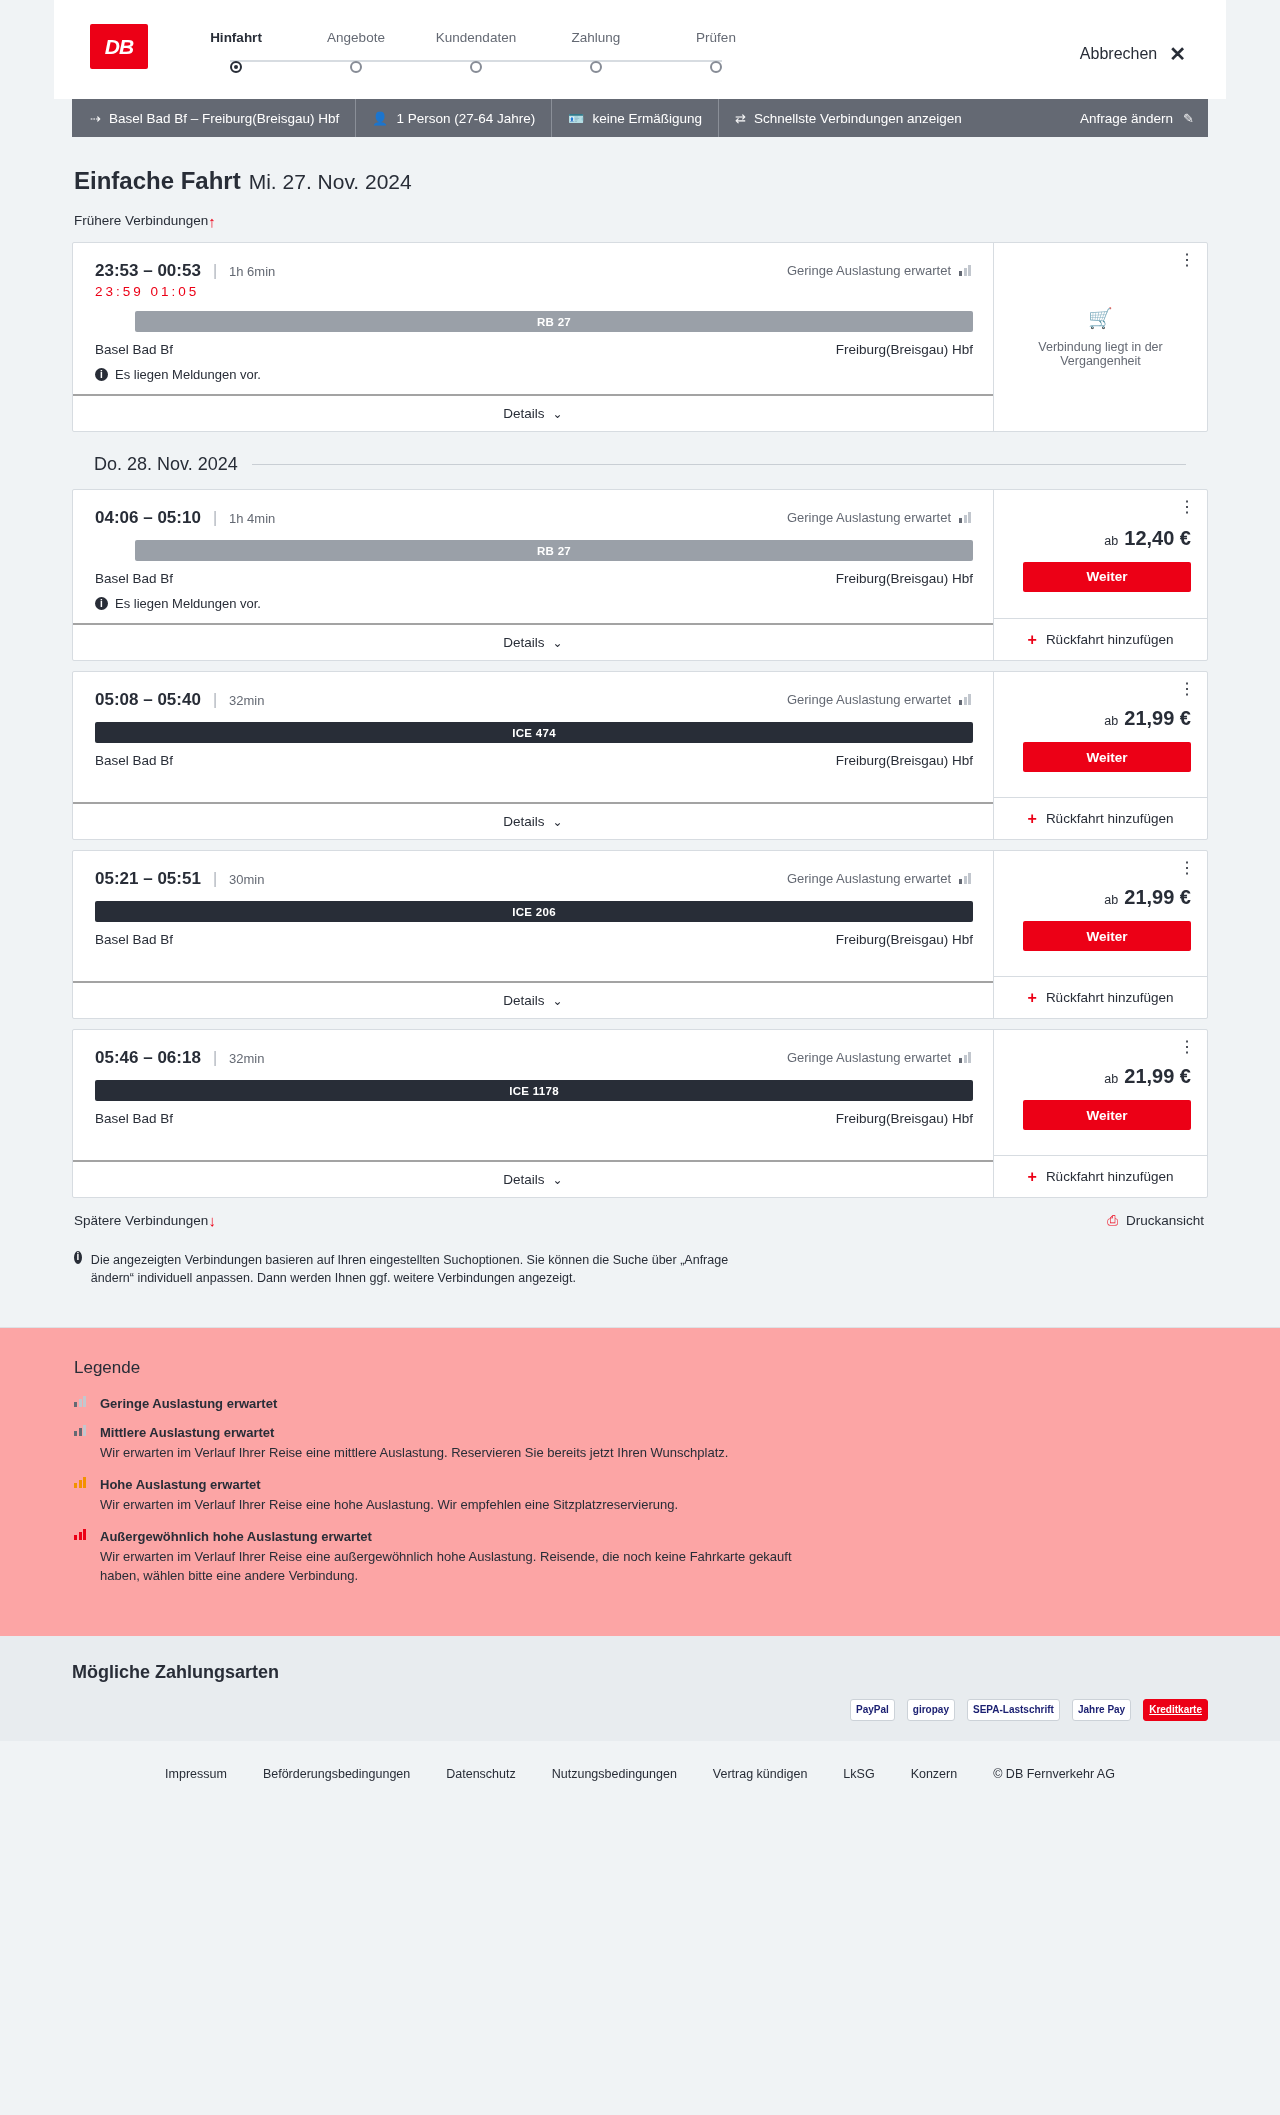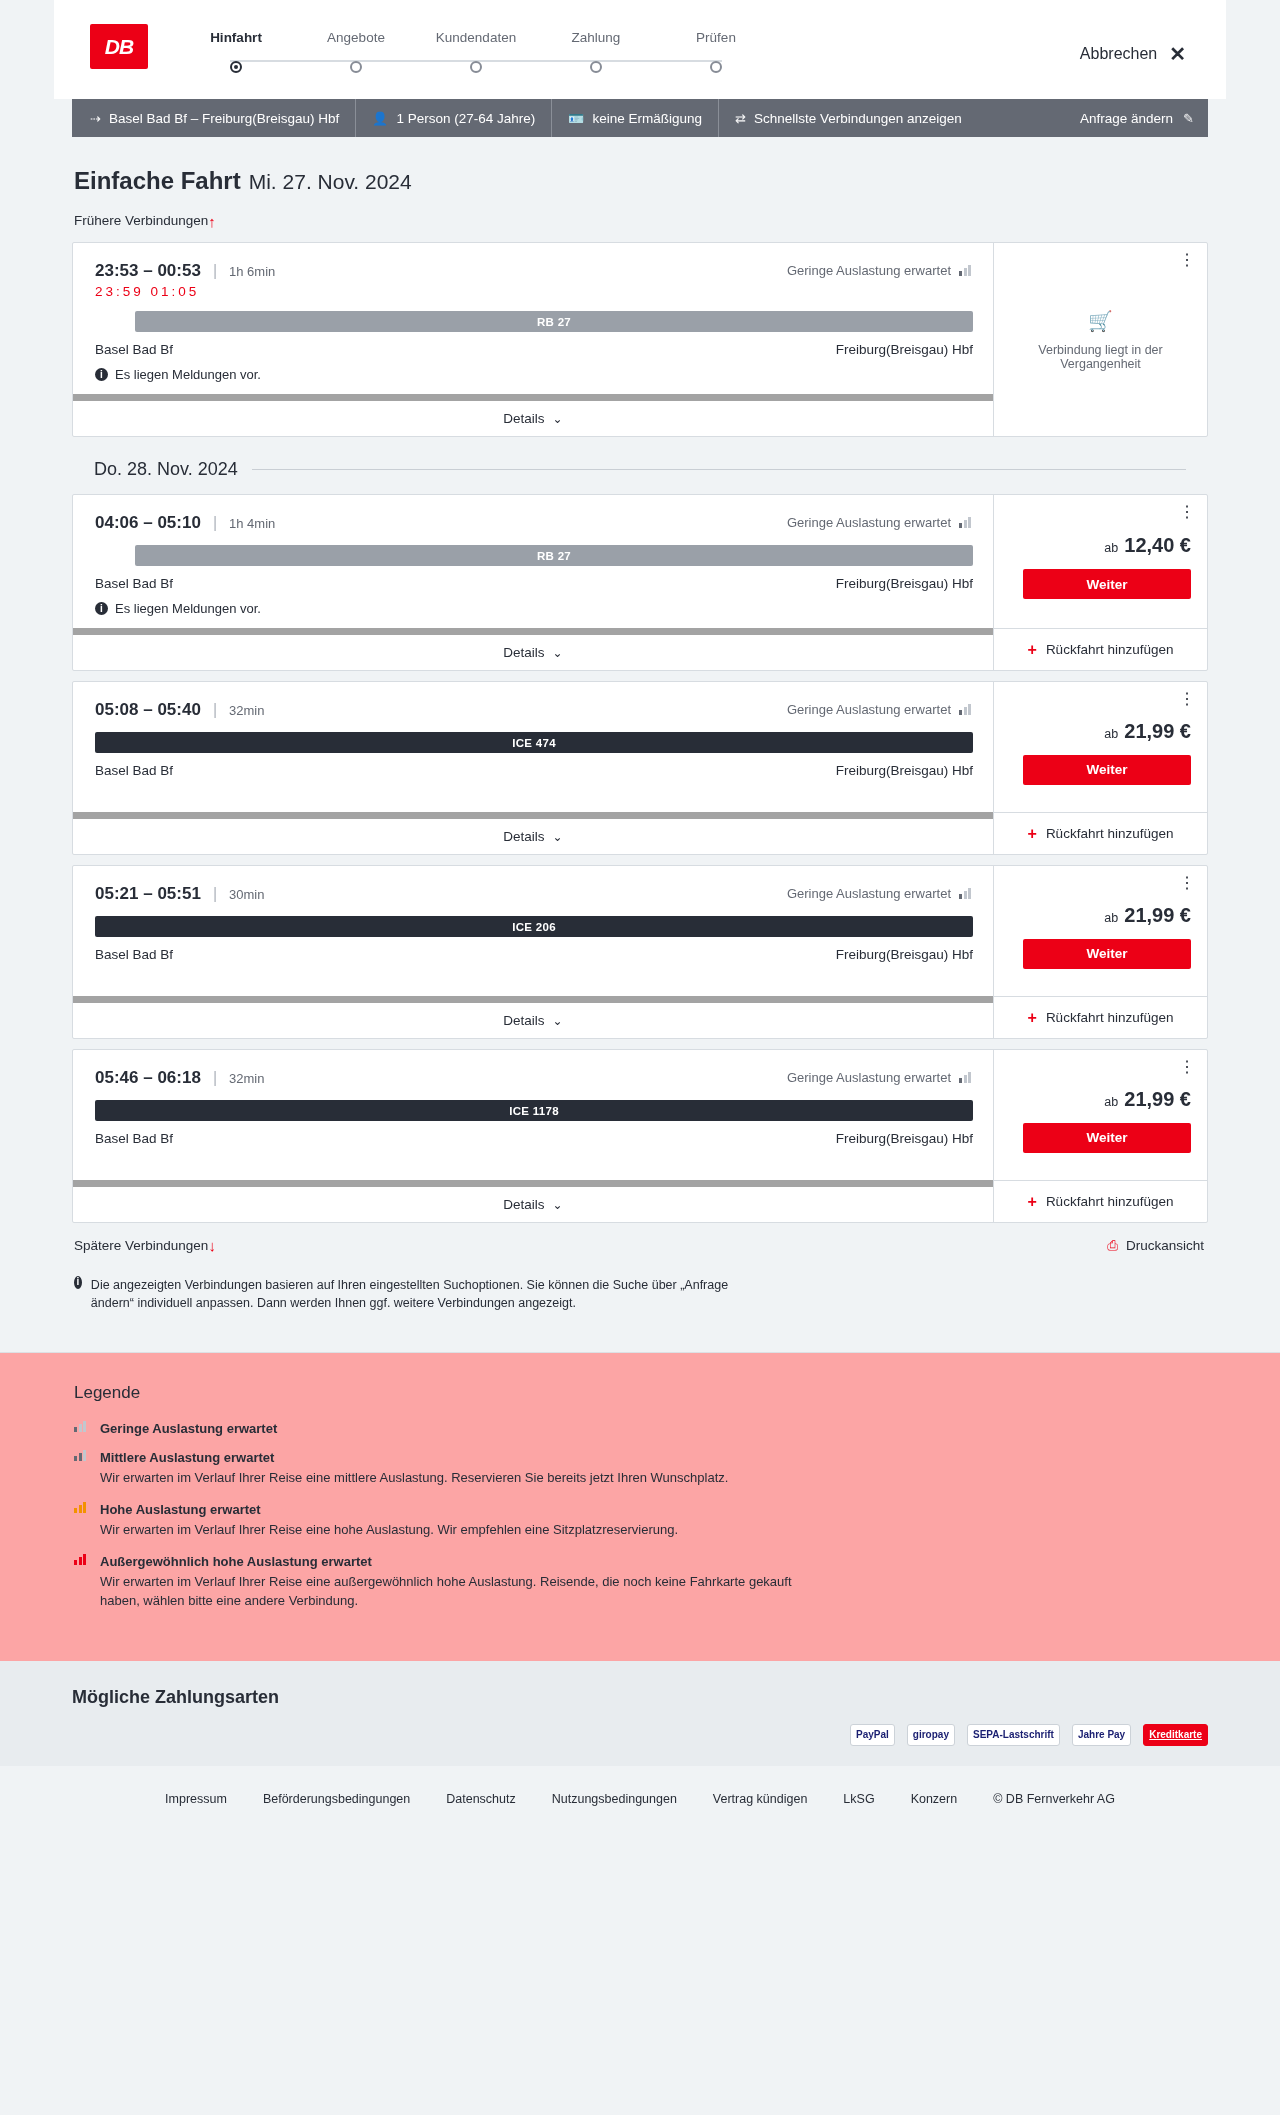--- a/index.html
+++ b/index.html
@@ -171,21 +171,21 @@
     font-size: 13px; margin-top: 10px;
   }
   .info-dot {
     width: 13px; height: 13px; border-radius: 50%;
     background: #282d37; color: #fff;
     font-size: 10px; font-weight: bold;
     display: inline-flex; align-items: center; justify-content: center;
   }
   .details-row {
     margin-top: 12px;
-    border-top: 7px solid #a3a3a3;
+    border-top: 2px solid #a3a3a3;
     margin-left: -22px; margin-right: -20px;
     padding: 10px 0 10px 0;
     display: flex; justify-content: center; align-items: center;
     gap: 8px; font-size: 13.5px; cursor: pointer;
   }
   .chev { font-size: 12px; color: #282d37; }
 
   .kebab {
     position: absolute; right: 12px; top: 12px;
     font-size: 16px; color: #282d37; line-height: 10px;

